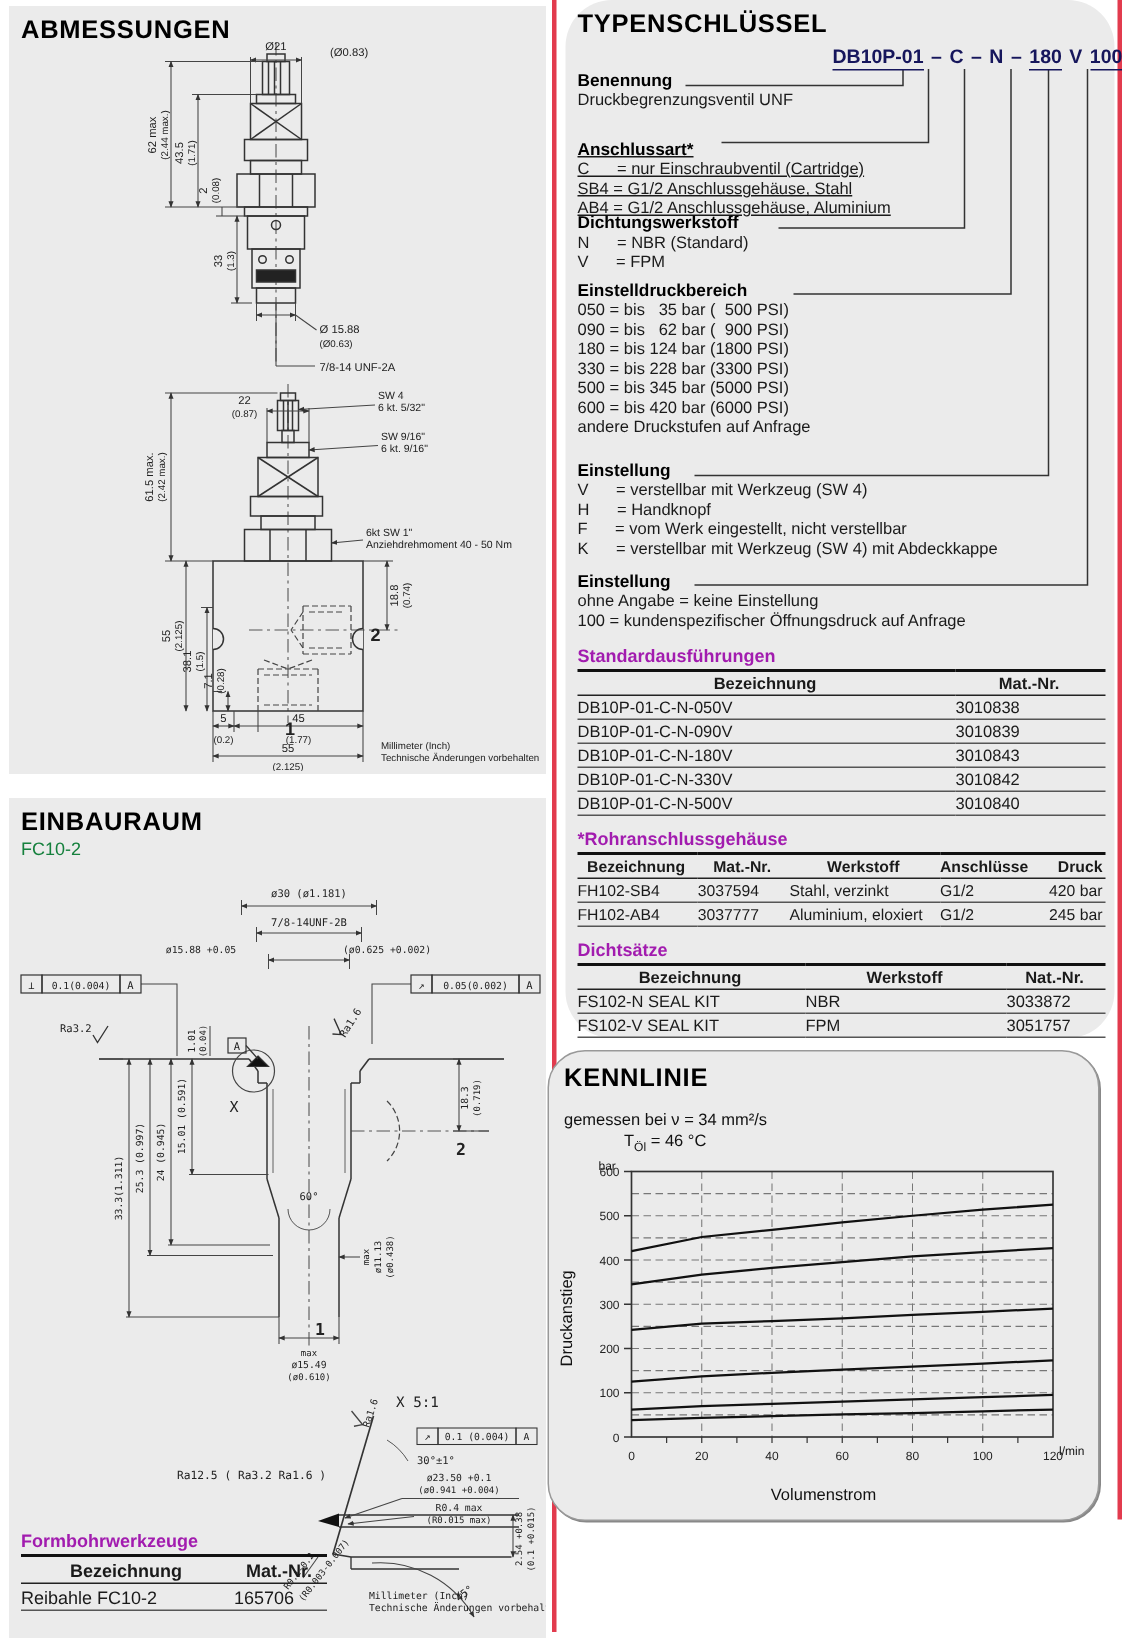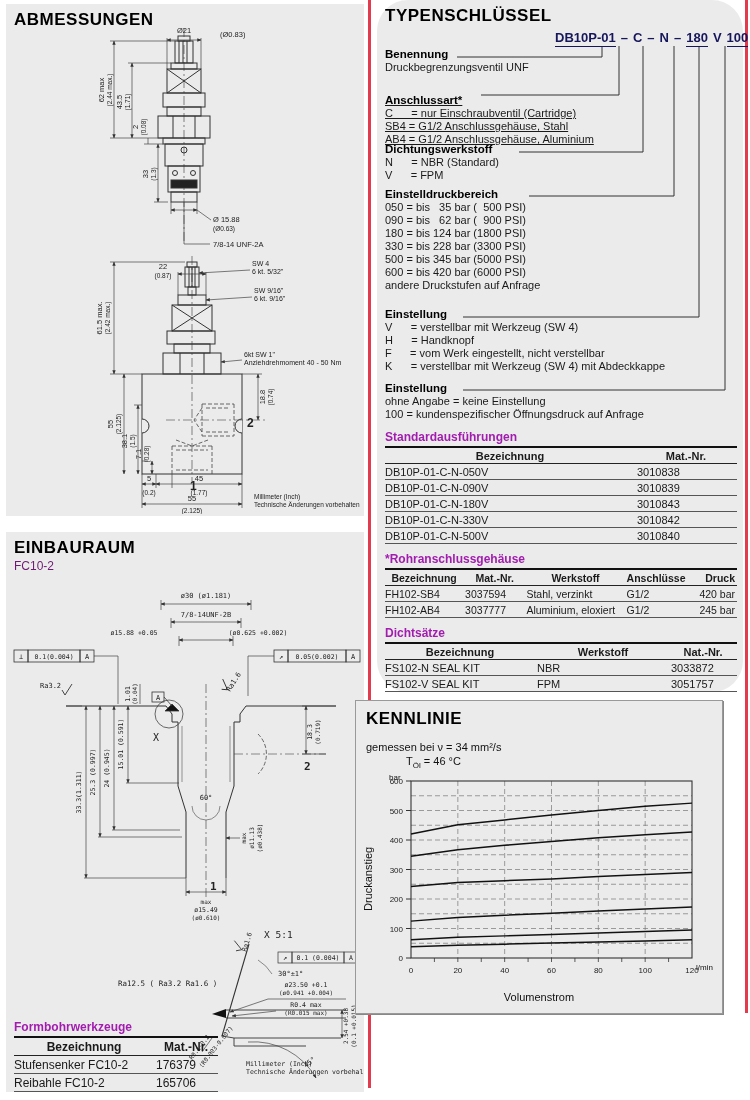--- a/index.html
+++ b/index.html
@@ -1,20 +1,20 @@
 <!DOCTYPE html>
 <html><head>
 <meta charset="utf-8">
 <style>
   html,body{margin:0;padding:0;background:#fff;}
   .page{position:relative;width:750px;height:1100px;background:#fff;font-family:"Liberation Sans",sans-serif;color:#1a1a1a;overflow:hidden;}
   .panel{position:absolute;background:#ebebeb;}
   .redline{position:absolute;width:3px;background:#e23b4e;}
   h2.sec-title{position:absolute;margin:0;font-size:17px;font-weight:bold;letter-spacing:.5px;color:#000;}
-  .subtitle{position:absolute;font-size:12px;color:#701a75;}
+  .subtitle{position:absolute;font-size:12px;color:#15803d;}
   
   .code{position:absolute;display:flex;gap:5px;font-size:13px;font-weight:bold;color:#16165c;white-space:nowrap;}
   .code .u{border-bottom:1.6px solid #16165c;padding-bottom:1px;}
   .sec{position:absolute;left:8px;width:352px;}
   .sec-label{font-size:11.5px;font-weight:bold;color:#000;line-height:13px;}
   .sec-line{font-size:11px;line-height:13px;white-space:pre;color:#1a1a1a;}
   
   .tbl-title{position:absolute;left:8px;font-size:12px;font-weight:bold;color:#a21caf;}
   table.dt{position:absolute;left:8px;border-collapse:collapse;font-size:11px;color:#1a1a1a;}
   table.dt th{text-align:center;font-weight:bold;border-top:2px solid #111;border-bottom:1px solid #222;padding:2px 2px 1px 0;}
@@ -367,24 +367,20 @@
 
     <div class="tbl-title" style="top:488px;">Formbohrwerkzeuge</div>
     <table class="dt tf" style="top:504px;">
       <thead>
           <tr>
             <th>Bezeichnung</th>
             <th>Mat.-Nr.</th>
           </tr>
         </thead>
       <tbody>
-          <tr>
-            <td>Stufensenker FC10-2</td>
-            <td>176379</td>
-          </tr>
           <tr>
             <td>Reibahle FC10-2</td>
             <td>165706</td>
           </tr>
         </tbody>
     </table>
   </div>
 
   <div class="redline" style="left:368px;top:0;height:1088px;"></div>
   <div class="redline" style="left:745px;top:0;height:1013px;"></div>
@@ -531,21 +527,21 @@
           </tr>
           <tr>
             <td>FS102-V SEAL KIT</td>
             <td>FPM</td>
             <td>3051757</td>
           </tr>
         </tbody>
     </table>
   </div>
 
-  <div class="kbox" style="left:355px;top:700px;width:366px;height:312px;">
+  <div class="kbox" style="left:365px;top:700px;width:366px;height:312px;border-radius:25px;">
     <h2 class="sec-title" style="left:10px;top:8px;">KENNLINIE</h2>
     <div class="klabel" style="left:10px;top:40px;">gemessen bei ν = 34 mm²/s</div>
     <div class="klabel" style="left:10px;top:54px;margin-left:40px;"><span>T</span><sub class="oil">Öl</sub><span> = 46 °C</span></div>
     <div class="kunit" style="left:33px;top:72px;">bar</div>
     <div class="ylabel-rot" style="left:6px;top:210px;">Druckanstieg</div>
     <svg id="kchart" width="366" height="222" viewBox="0 0 366 222" style="position:absolute;left:0;top:64px;">
         <line x1="55" y1="178.25" x2="336" y2="178.25" stroke="#777" stroke-width="0.7" stroke-dasharray="5 3"></line>
         <line x1="55" y1="163.5" x2="336" y2="163.5" stroke="#777" stroke-width="0.7" stroke-dasharray="5 3"></line>
         <line x1="55" y1="148.75" x2="336" y2="148.75" stroke="#777" stroke-width="0.7" stroke-dasharray="5 3"></line>
         <line x1="55" y1="134" x2="336" y2="134" stroke="#777" stroke-width="0.7" stroke-dasharray="5 3"></line>

